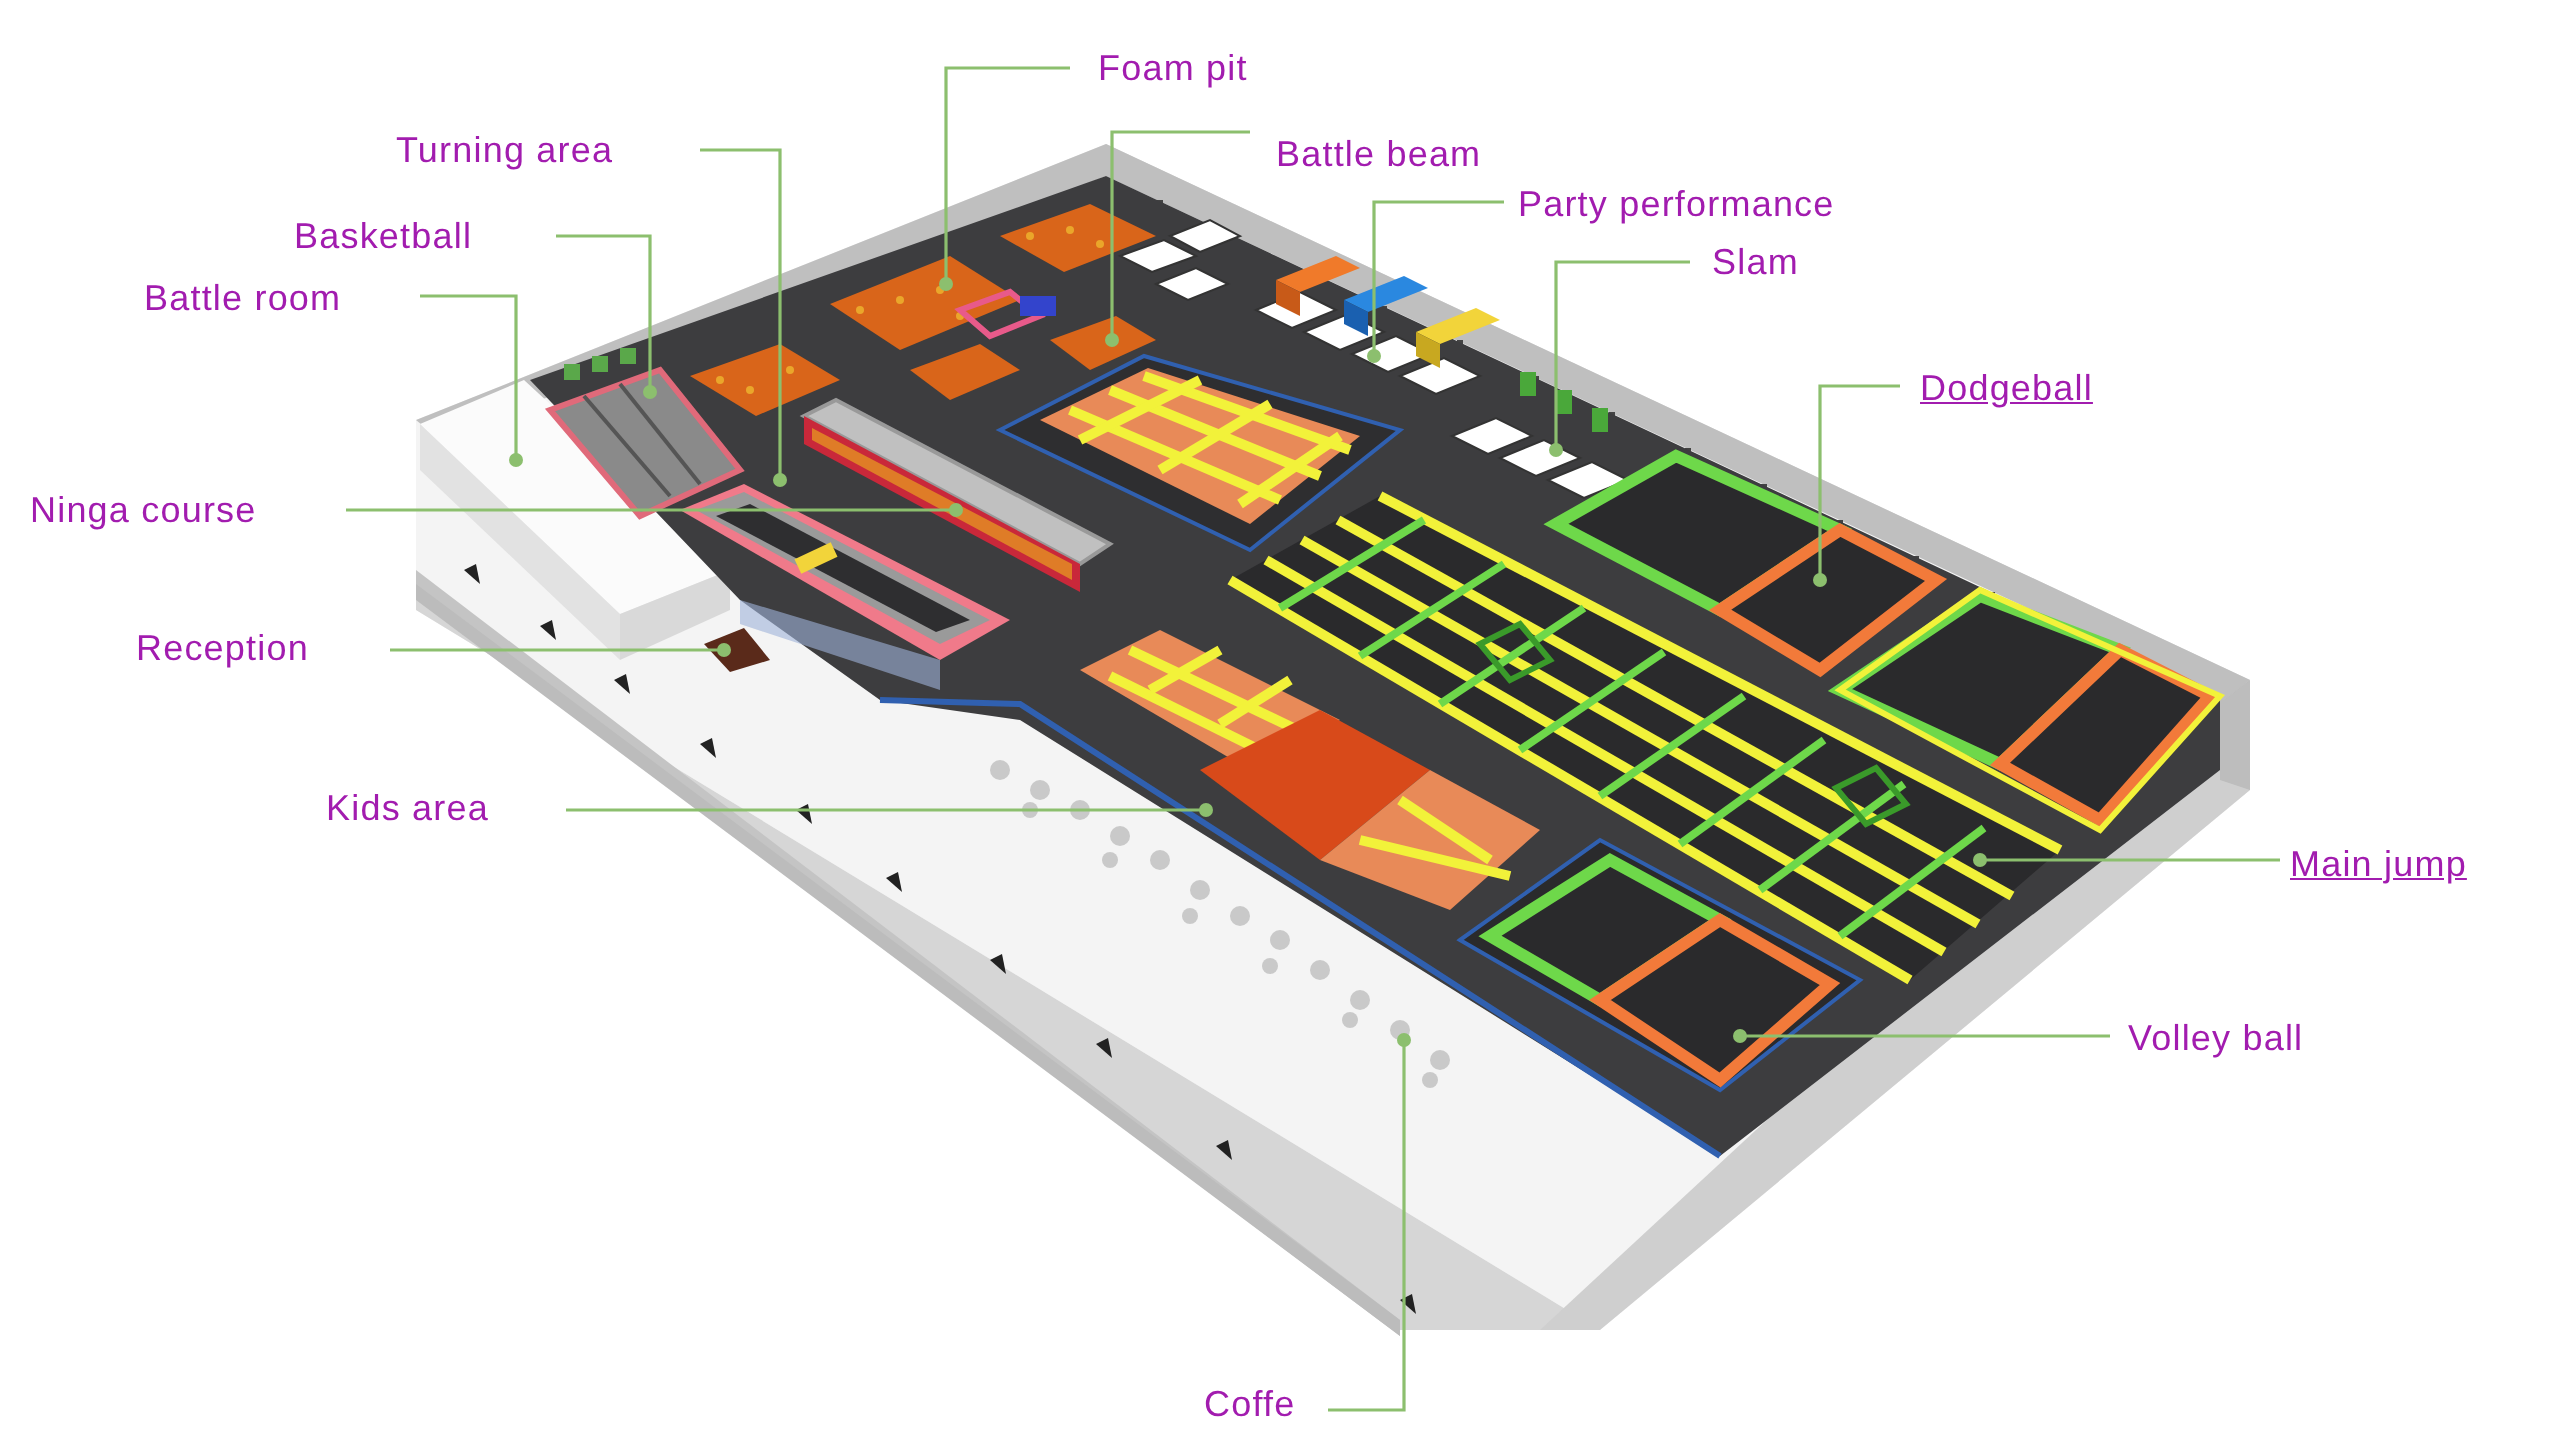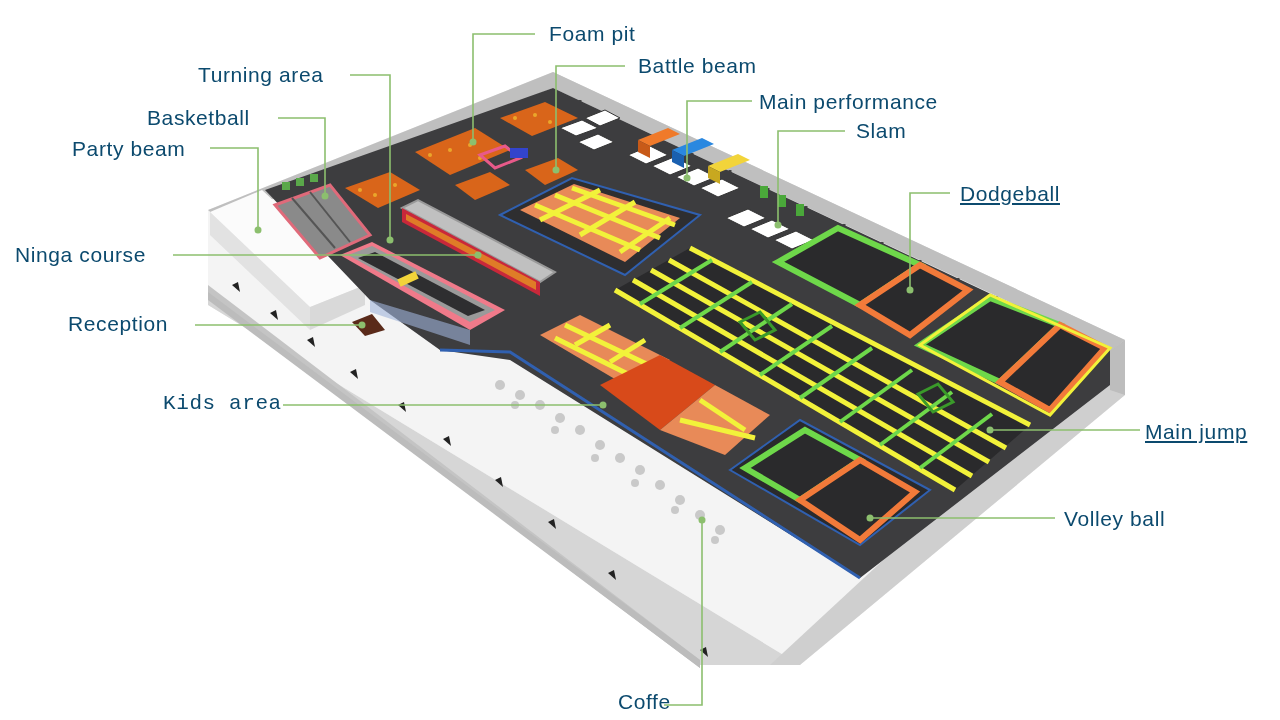--- a/index.html
+++ b/index.html
@@ -1,18 +1,18 @@
 <!DOCTYPE html>
 <html><head>
   <meta charset="utf-8">
   <style>
     html, body { margin:0; padding:0; background:#ffffff; }
     body { width:1280px; height:720px; position:relative; overflow:hidden; font-family:"Liberation Sans", sans-serif; }
     #stage { position:absolute; left:0; top:0; width:1280px; height:720px; }
-    .label { position:absolute; font-size:21px; color:#0c4a6e; letter-spacing:0.6px; white-space:nowrap; line-height:22px; }
+    .label { position:absolute; font-size:18px; color:#a21caf; letter-spacing:0.6px; white-space:nowrap; line-height:22px; }
   </style>
 </head>
 <body>
 
 <div id="stage">
   <svg width="1280" height="720" viewBox="0 0 1280 720">
 
     <g>
 
       <polygon points="208,210 553,72 1125,340 1125,395 800,665 208,305" fill="#f4f4f4"></polygon>
@@ -264,26 +264,26 @@
       <circle cx="362" cy="325" r="3.5"></circle>
       <circle cx="603" cy="405" r="3.5"></circle>
       <circle cx="990" cy="430" r="3.5"></circle>
       <circle cx="870" cy="518" r="3.5"></circle>
       <circle cx="702" cy="520" r="3.5"></circle>
     </g>
   </svg>
 
   
   <div class="label" style="left:549px;top:23px;">Foam pit</div>
-  <div class="label" style="left:638px;top:55px;">Battle beam</div>
+  <div class="label" style="left:638px;top:66px;">Battle beam</div>
   <div class="label" style="left:198px;top:64px;">Turning area</div>
-  <div class="label" style="left:759px;top:91px;">Main performance</div>
+  <div class="label" style="left:759px;top:91px;">Party performance</div>
   <div class="label" style="left:147px;top:107px;">Basketball</div>
   <div class="label" style="left:856px;top:120px;">Slam</div>
-  <div class="label" style="left:72px;top:138px;">Party beam</div>
+  <div class="label" style="left:72px;top:138px;">Battle room</div>
   <div class="label" style="left:960px;top:183px;text-decoration:underline;">Dodgeball</div>
   <div class="label" style="left:15px;top:244px;">Ninga course</div>
   <div class="label" style="left:68px;top:313px;">Reception</div>
-  <div class="label" style="left:163px;top:393px;font-family:Liberation Mono, monospace;">Kids area</div>
+  <div class="label" style="left:163px;top:393px;">Kids area</div>
   <div class="label" style="left:1145px;top:421px;text-decoration:underline;">Main jump</div>
   <div class="label" style="left:1064px;top:508px;text-align:center;">Volley ball</div>
-  <div class="label" style="left:618px;top:691px;">Coffe</div>
+  <div class="label" style="left:602px;top:691px;">Coffe</div>
 </div>
 
 </body></html>

